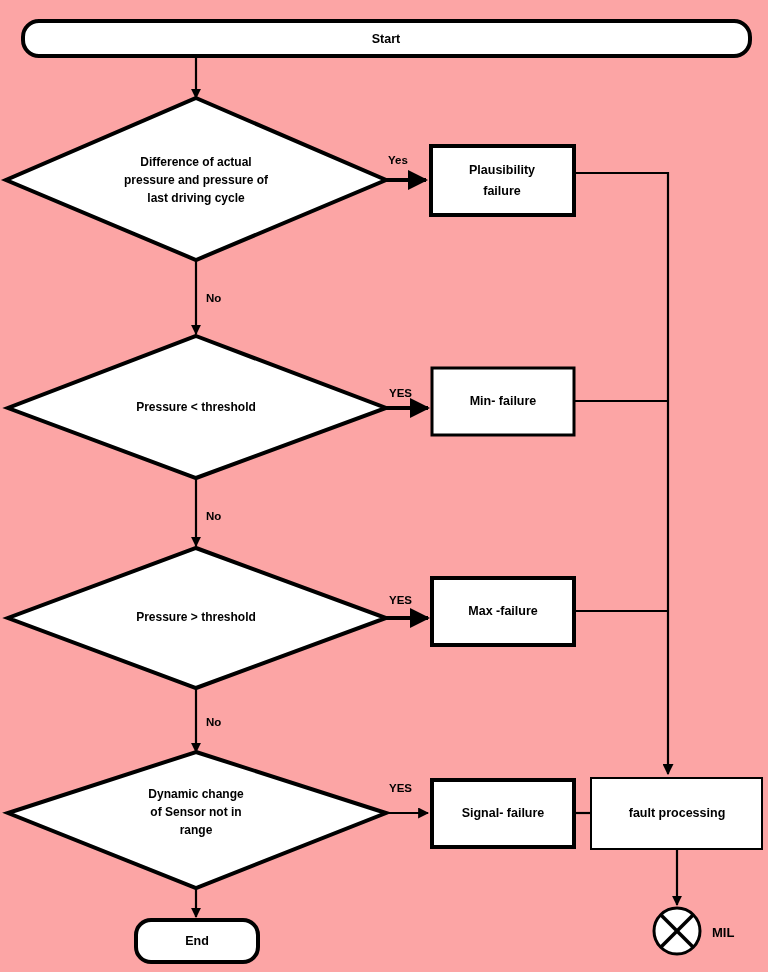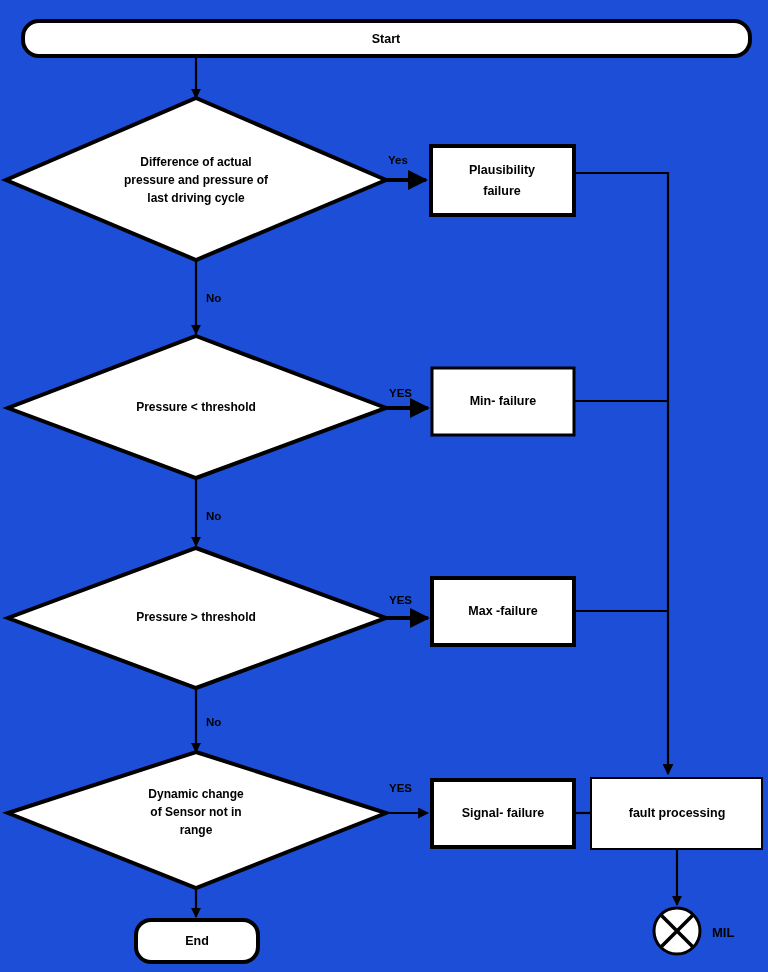--- a/index.html
+++ b/index.html
@@ -10,21 +10,21 @@
   body {
     width: 768px;
     height: 972px;
     font-family: "Liberation Sans", sans-serif;
     overflow: hidden;
   }
   #flowchart-root {
     position: relative;
     width: 768px;
     height: 972px;
-    background: #1d4ed8;
+    background: #fca5a5;
   }
   svg#chart {
     display: block;
     width: 768px;
     height: 972px;
   }
   .shape-stroke {
     fill: #ffffff;
     stroke: #000000;
   }

